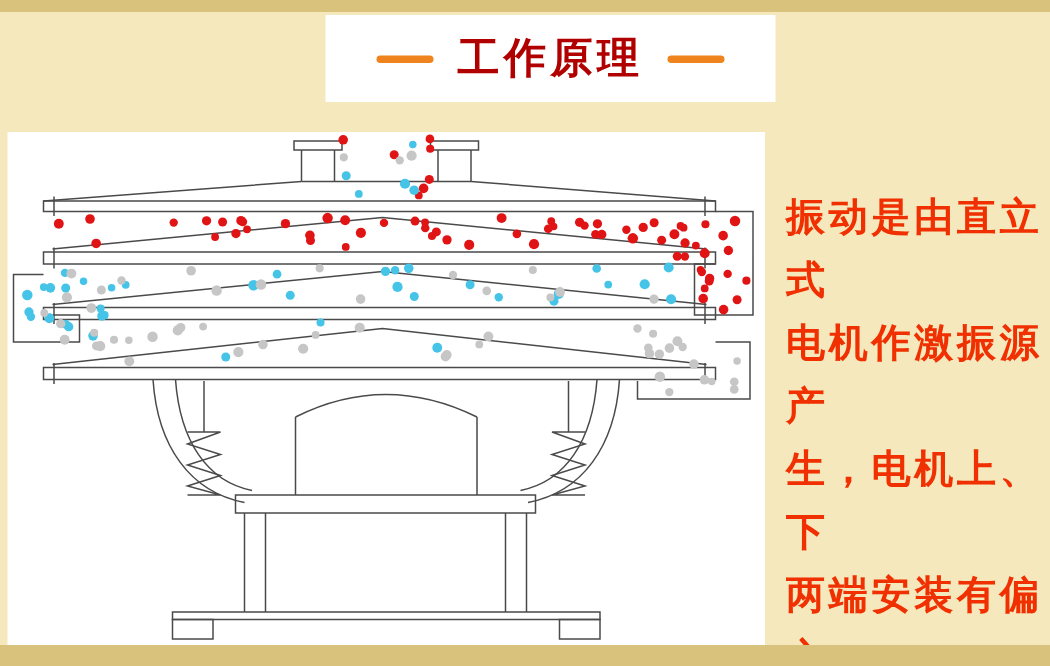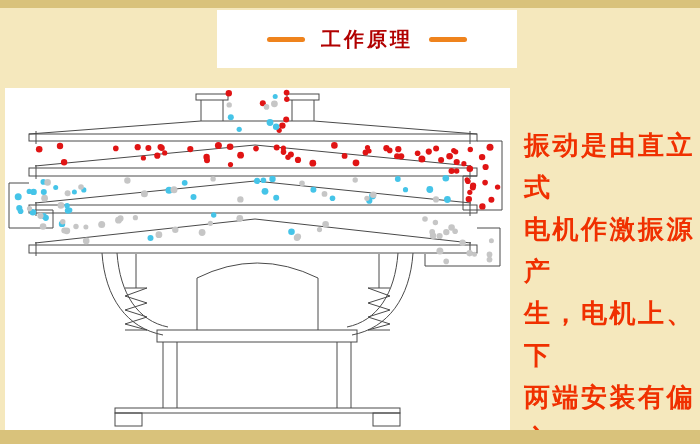--- a/index.html
+++ b/index.html
@@ -35,21 +35,21 @@
     gap: 16px;
   }
   .dash {
     width: 38px;
     height: 5px;
     border-radius: 3px;
     background: var(--dash, #ef831d);
   }
   .title {
     margin: 0;
-    font-size: 20px;
+    font-size: 28px;
     font-weight: bold;
     letter-spacing: 3px;
     color: var(--title, #b10000);
     font-family: "DejaVu Sans", sans-serif;
   }
 
   .diagram-panel {
     position: absolute;
     left: 5px;
     top: 88px;

